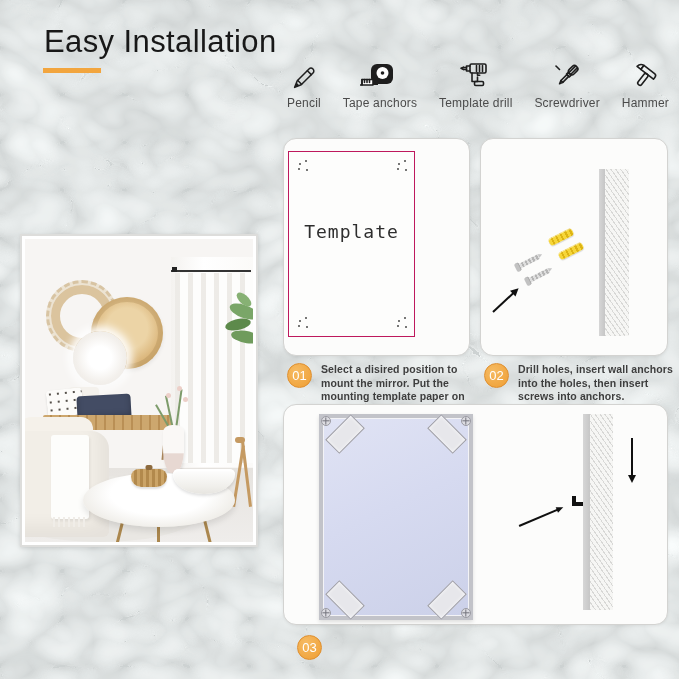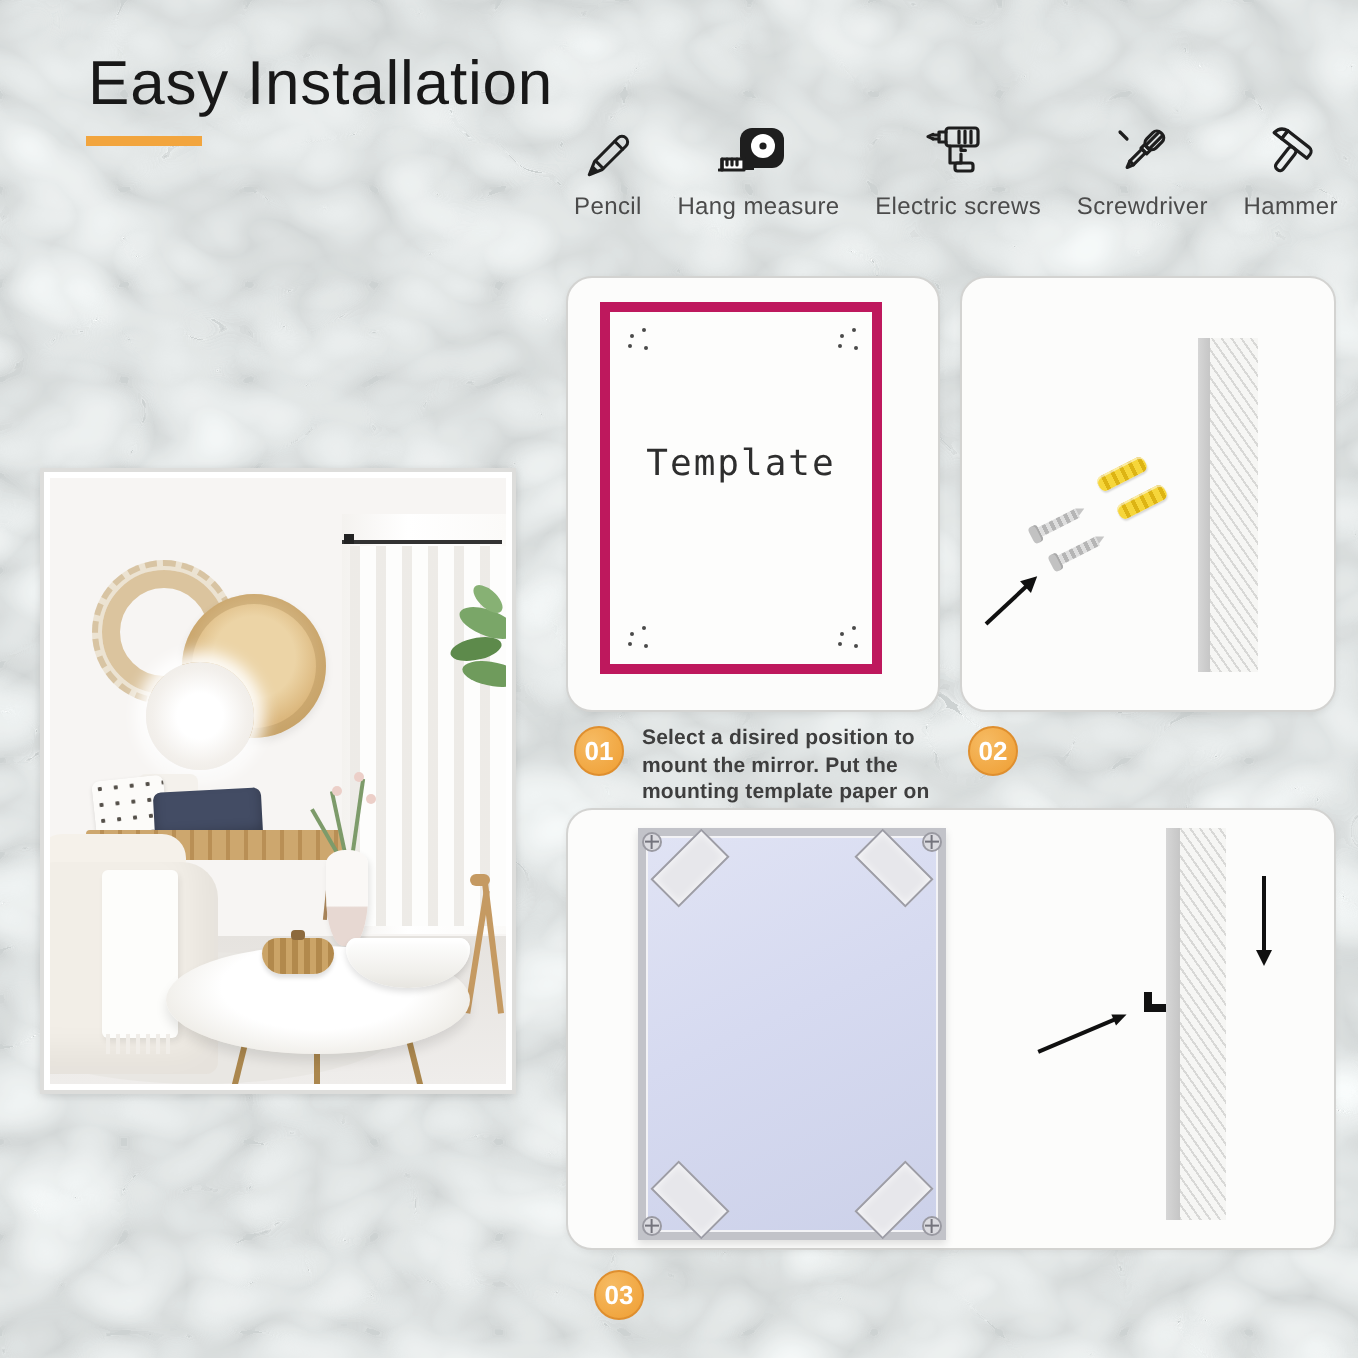--- a/index.html
+++ b/index.html
@@ -25,22 +25,22 @@
   .ticon svg{stroke:#1e1e1e;fill:none;stroke-width:1.6;stroke-linecap:round;stroke-linejoin:round;}
 
   
   .panel{position:absolute;background:#fcfcfb;border:1px solid #d3d3d1;border-radius:13px;box-shadow:0 1px 3px rgba(0,0,0,.06);}
   #panel1{left:283px;top:138px;width:187px;height:218px;}
   #panel2{left:480px;top:138px;width:188px;height:218px;}
   #panel3{left:283px;top:404px;width:385px;height:221px;}
 
   
   .template-sheet{
-    position:absolute;left:16px;top:12px;width:141px;height:186px;
-    background:#fdfdfc;border:5px solid #be185d;
+    position:absolute;left:4px;top:12px;width:127px;height:186px;
+    background:#fdfdfc;border:1px solid #be185d;
   }
   .template-word{
     position:absolute;left:0;right:0;top:43%;transform:translateY(-50%);
     text-align:center;font-family:"DejaVu Sans Mono",monospace;
     font-size:18px;color:#2e2e2e;letter-spacing:1px;
   }
   .dots{position:absolute;width:2px;height:2px;border-radius:50%;background:#4a4a4a;
         box-shadow:6px -3px 0 #4a4a4a,-1px 5px 0 #4a4a4a,7px 6px 0 #4a4a4a;}
   .dots.tl{left:10px;top:11px;} .dots.tr{right:14px;top:11px;}
   .dots.bl{left:10px;bottom:14px;} .dots.br{right:14px;bottom:14px;}
@@ -103,21 +103,21 @@
   .cscrew.bl{left:2px;bottom:2px;} .cscrew.br{right:2px;bottom:2px;}
 
   
   .step{position:absolute;display:flex;gap:9px;align-items:flex-start;}
   #step1{left:287px;top:363px;width:186px;}
   #step2{left:484px;top:363px;width:190px;justify-content:space-between;}
   #step3{left:297px;top:635px;align-items:center;}
   .step-num{
     flex:0 0 auto;width:25px;height:25px;border-radius:50%;
     background:radial-gradient(circle at 35% 30%,#f6bb63,#EF9E33);
-    border:1.5px solid #DF8F2F;color:#fff;font-weight:bold;font-size:13px;
+    border:1.5px solid #DF8F2F;color:#fff;font-weight:normal;font-size:13px;
     display:flex;align-items:center;justify-content:center;
   }
   .step-text{font-size:10.5px;font-weight:bold;color:#3e3e3e;line-height:1.3;letter-spacing:.1px;}
   #step3 .step-text{font-size:12.5px;}
 
   
   .photo{position:absolute;left:20px;top:234px;width:238px;height:313px;
     background:#fff;border:2px solid #dddddb;box-shadow:0 1px 4px rgba(0,0,0,.12);padding:3px;}
   .scene{position:relative;width:100%;height:100%;overflow:hidden;background:#f7f5f3;}
   .scene .floor{position:absolute;left:0;right:0;bottom:0;height:74px;background:linear-gradient(#e6e3df,#efedeb);}
@@ -227,36 +227,36 @@
         <svg width="40" height="32" viewBox="0 0 40 32">
           <rect x="11" y="3" width="22" height="20" rx="6" fill="#1e1e1e" stroke="none"></rect>
           <circle cx="22.5" cy="12" r="6" fill="#fff" stroke="none"></circle>
           <circle cx="22.5" cy="12" r="1.8" fill="#1e1e1e" stroke="none"></circle>
           <rect x="12" y="20" width="6" height="4" fill="#1e1e1e" stroke="none"></rect>
           <rect x="2" y="18.5" width="11" height="5.5" fill="#fff"></rect>
           <path d="M4.5 18.5v3M7 18.5v3M9.5 18.5v3"></path>
           <path d="M2 18.5v5.5h-1.5"></path>
         </svg>
       </span>
-      <span class="tlabel">Hang measure</span>
+      <span class="tlabel">Tape anchors</span>
     </div>
     <div class="tool">
       <span class="ticon">
         <svg width="34" height="34" viewBox="0 0 34 34">
           <rect x="11" y="5" width="16" height="9" rx="1.5"></rect>
           <path d="M17.5 6.5v6M20.5 6.5v6M23.5 6.5v6"></path>
           <path d="M11 7h-3.5v5H11"></path>
           <path d="M7.5 8.5h-3m3 2h-3"></path>
           <path d="M4.5 8.2l-2.5 1.1 2.5 1.1"></path>
           <path d="M13 14v8.5h5.5V18"></path>
           <path d="M18.5 14v2.2h2.2"></path>
           <rect x="15.5" y="22.5" width="9" height="4" rx="1.2"></rect>
         </svg>
       </span>
-      <span class="tlabel">Electric screws</span>
+      <span class="tlabel">Template drill</span>
     </div>
     <div class="tool">
       <span class="ticon">
         <svg width="34" height="34" viewBox="0 0 34 34">
           <path d="M6 7l3.5 3.5"></path>
           <g transform="rotate(45 17 17)">
             <rect x="14" y="3.5" width="6.5" height="10" rx="2.8"></rect>
             <path d="M16 4v9M18.5 4v9"></path>
             <path d="M15.3 13.5h4v2.5h-4z"></path>
             <rect x="15.9" y="16" width="2.6" height="8.5"></rect>
@@ -350,20 +350,21 @@
     </div>
     <div class="arrow arrow-ne"></div>
   </div>
 
   <div class="step" id="step1">
     <span class="step-num">01</span>
     <span class="step-text">Select a disired position to mount the mirror. Put the mounting template paper on wall.</span>
   </div>
   <div class="step" id="step2">
     <span class="step-num">02</span>
+    <span class="step-text">Drill holes, insert wall anchors into the holes, then insert screws into anchors.</span>
   </div>
 
   <div class="panel" id="panel3">
     <div class="mirror-back">
       <div class="mirror-inner"></div>
       <div class="bracket tl"></div>
       <div class="bracket tr"></div>
       <div class="bracket bl"></div>
       <div class="bracket br"></div>
       <div class="cscrew tl"></div>

